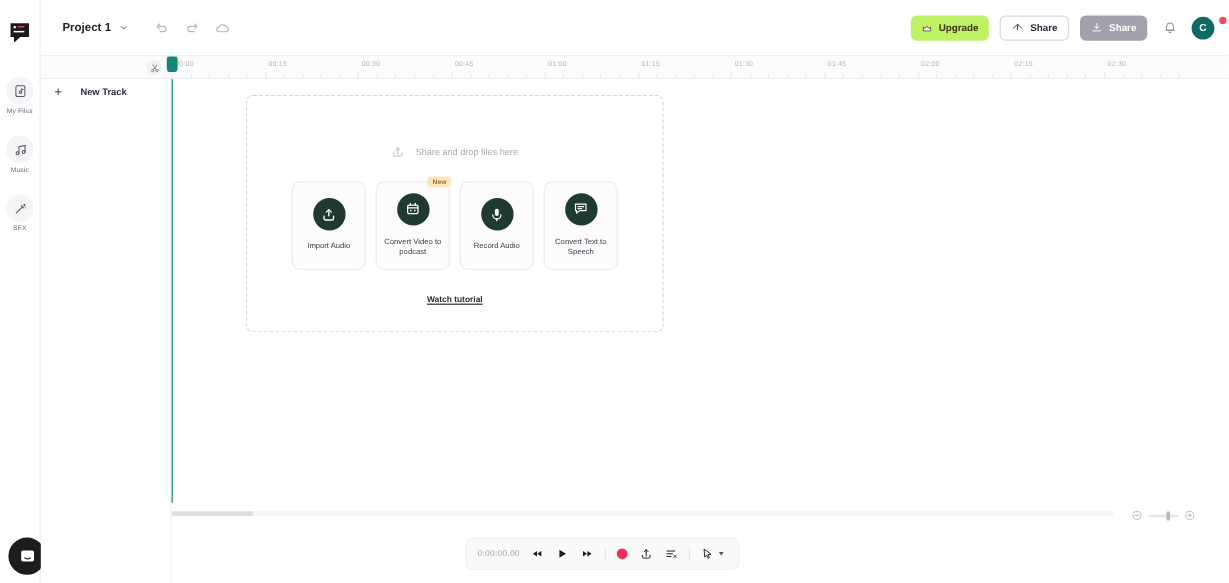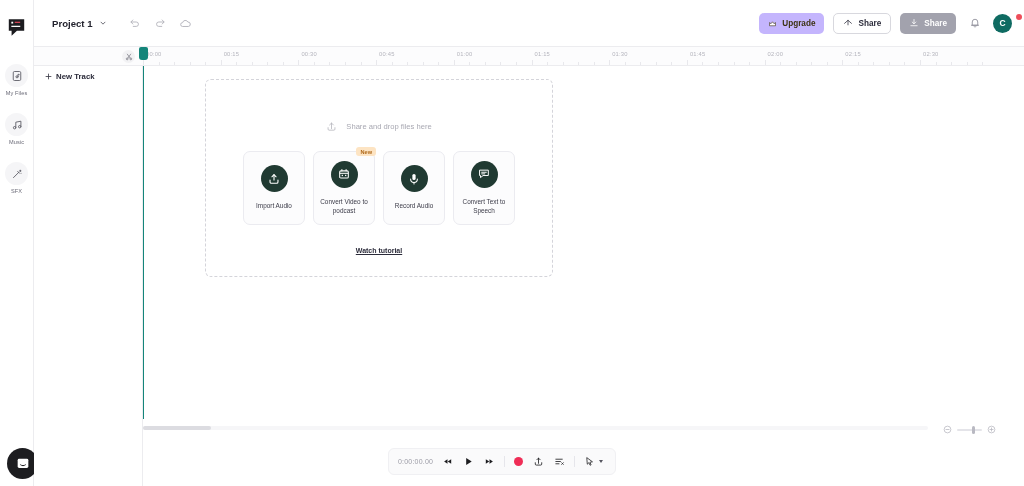--- a/index.html
+++ b/index.html
@@ -46,21 +46,21 @@
   .proj-name { font-size: 9.6px; font-weight: 600; color: #23232e; text-align: right; }
   .proj-chev { margin-left: 6px; display: flex; align-items: center; cursor: pointer; }
   .tb-icons { display: flex; align-items: center; gap: 13px; margin-left: 22px; }
   .tb-ico { cursor: pointer; display: flex; align-items: center; }
   .tb-right { margin-left: auto; display: flex; align-items: center; gap: 9px; }
 
   .btn {
     height: 21px; border-radius: 5px; display: flex; align-items: center; gap: 5px;
     padding: 0 9px; font-size: 8.2px; font-weight: 600; cursor: pointer; white-space: nowrap;
   }
-  .btn-upgrade { background: #c4b5fd; color: #3c3112; align-items: center; }
+  .btn-upgrade { background: #bef264; color: #3c3112; align-items: center; }
   .btn-share { background: #fff; color: #2b2b3a; border: 1px solid #d8d8de; }
   .btn-export { background: #a2a2ad; color: #ffffff; }
   .bell { width: 19px; height: 19px; display: flex; align-items: center; justify-content: center; cursor: pointer; }
   .avatar {
     width: 19px; height: 19px; border-radius: 50%; background: #0f6b62;
     color: #fff; font-size: 8.5px; font-weight: 600;
     display: flex; align-items: center; justify-content: center; cursor: pointer;
   }
   .edge-dot {
     position: absolute; right: 2px; top: 14px; width: 6px; height: 6px;
@@ -81,21 +81,21 @@
     position: absolute; top: 4px; font-size: 5.8px; color: #b4b4bd; letter-spacing: .2px;
   }
   .tick { position: absolute; bottom: 0; width: 1px; background: #e8e8ec; }
 
   
   .trackhdr {
     position: absolute; left: 34px; top: 66px; width: 109px; bottom: 0;
     background: #ffffff; border-right: 1px solid #ececef;
   }
   .newtrack {
-    display: flex; align-items: center; gap: 3px; margin: 6px 0 0 10px; cursor: pointer; text-align: center;
+    display: flex; align-items: center; gap: 14px; margin: 6px 0 0 10px; cursor: pointer; text-align: center;
   }
   .newtrack-label { font-size: 7.8px; font-weight: 600; color: #2b2b3a; }
 
   
   .canvas { position: absolute; left: 143px; top: 66px; right: 0; bottom: 0; background: #ffffff; }
   .playhead { position: absolute; left: 0; top: 0; width: 1.3px; height: 353px; background: #14857a; }
   .playhead-knob {
     position: absolute; left: -4.5px; top: -19px; width: 9.5px; height: 13px;
     border-radius: 2px 2px 3px 3px; background: #14857a;
   }

